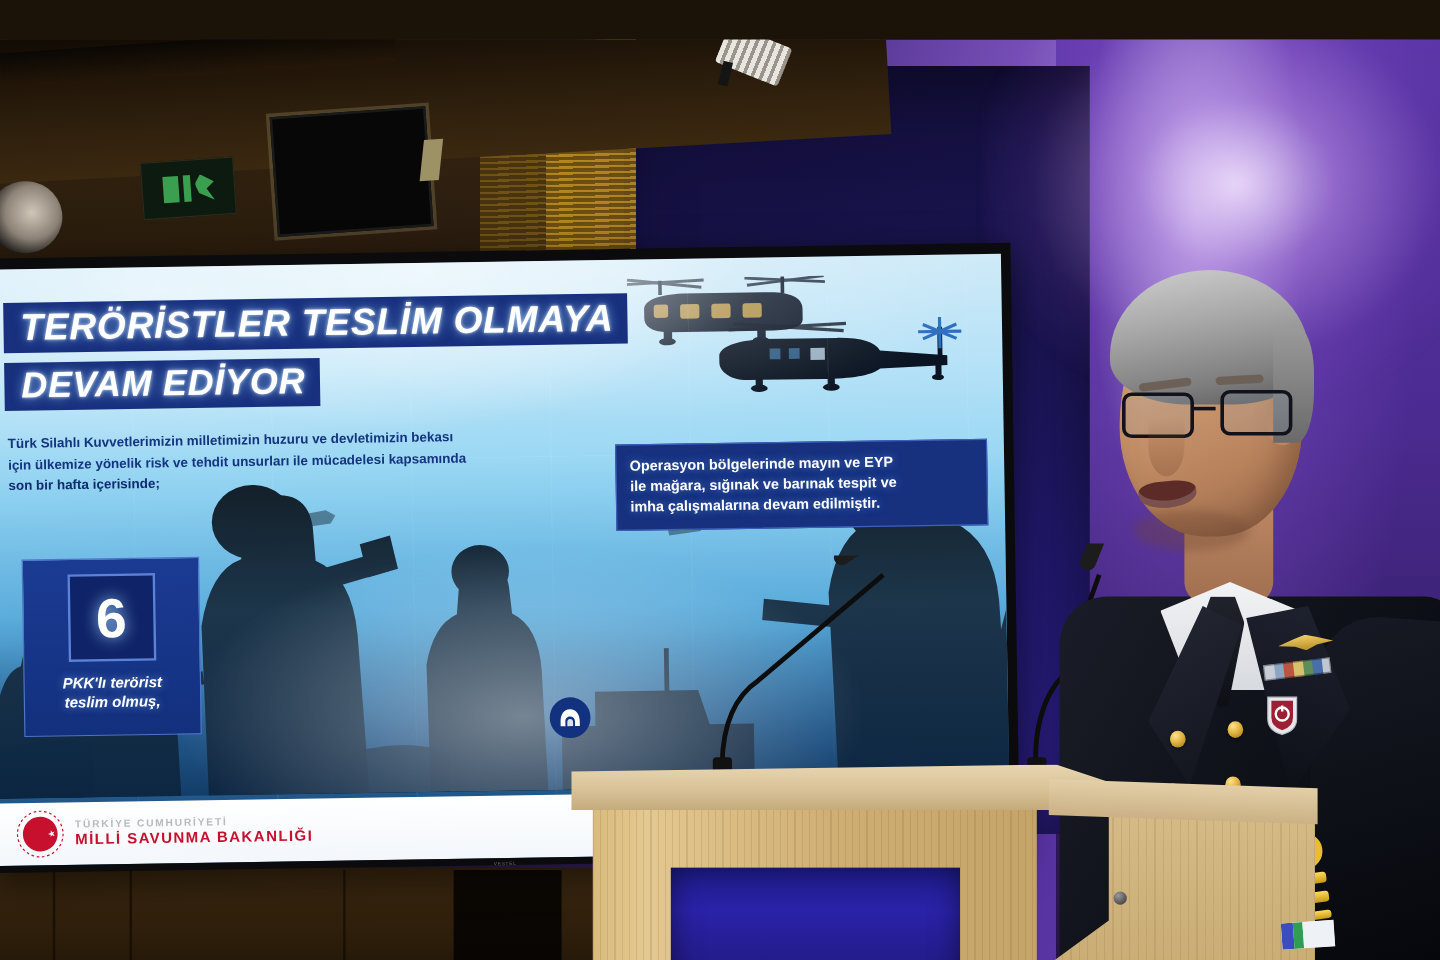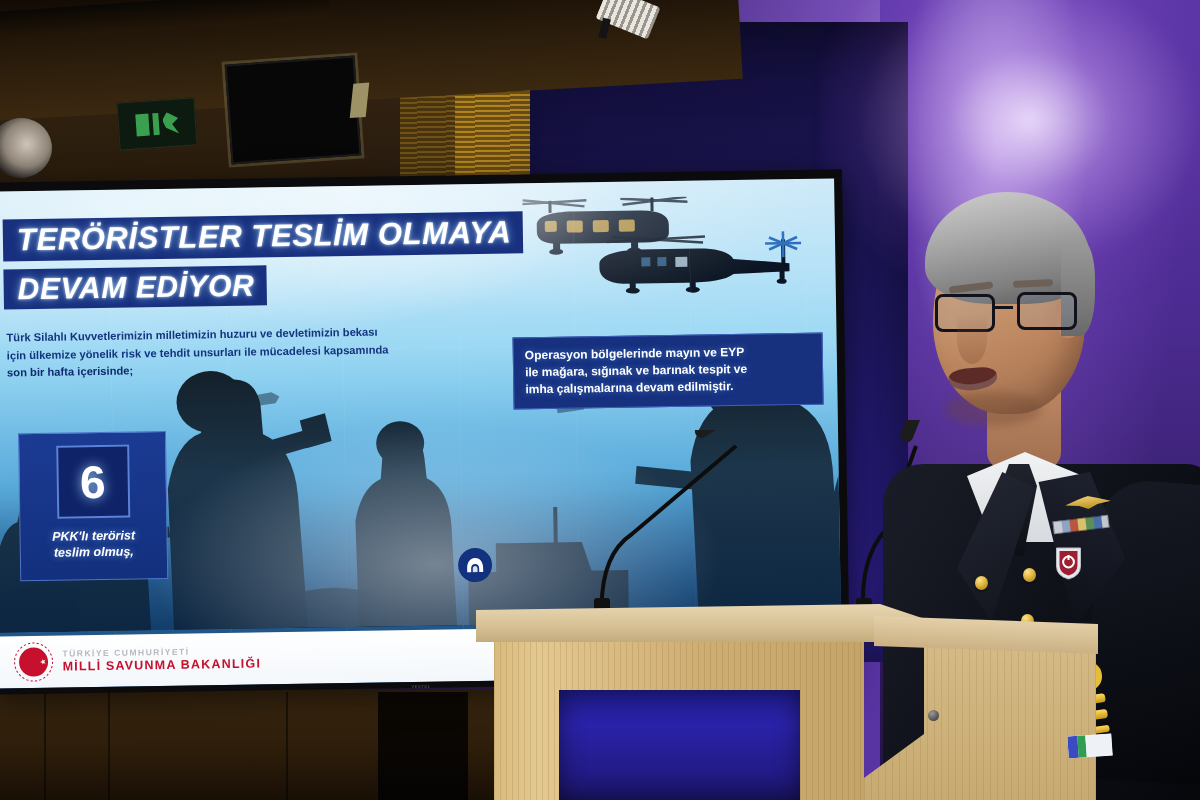--- a/index.html
+++ b/index.html
@@ -2,21 +2,21 @@
 <html><head>
 <meta charset="utf-8">
 <style>
   * { margin:0; padding:0; box-sizing:border-box; }
   html, body { width:1200px; height:800px; overflow:hidden; }
   body {
     font-family:"Liberation Sans", sans-serif;
     background:#1b1208;
     position:relative;
   }
-  .stage { position:absolute; inset:0; overflow:hidden; }
+  .stage { position:absolute; inset:0; overflow:hidden;margin-top:33px; }
 
   
   .room-base{
     position:absolute; inset:0;
     background:
       radial-gradient(circle at 86% 12%, rgba(222,200,245,0.95) 0%, rgba(150,104,208,0.55) 16%, rgba(92,52,160,0.22) 34%, rgba(0,0,0,0) 56%),
       linear-gradient(100deg,#2a1d0c 0%, #35240f 18%, #2a1b3f 33%, #3a2570 48%, #52309c 66%, #5b35a6 80%, #4a2a88 100%);
   }
   .wood-upper{
     position:absolute; left:0; top:0; width:500px; height:185px;

